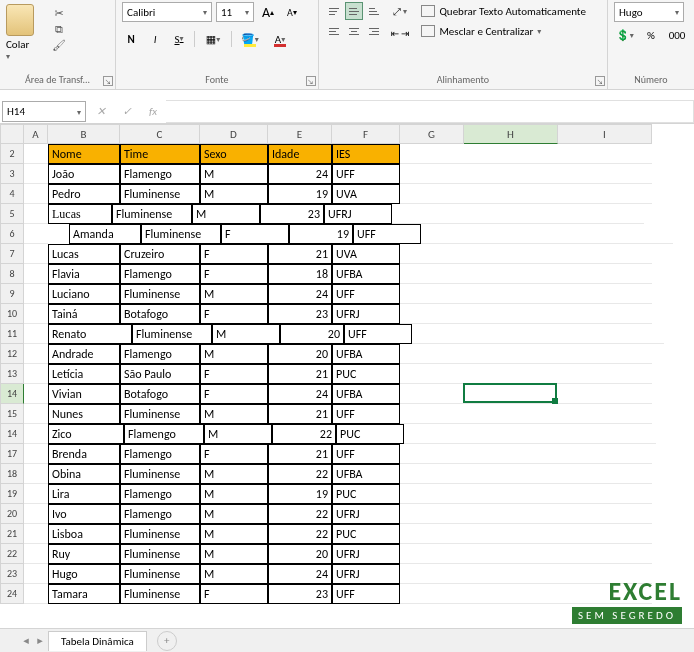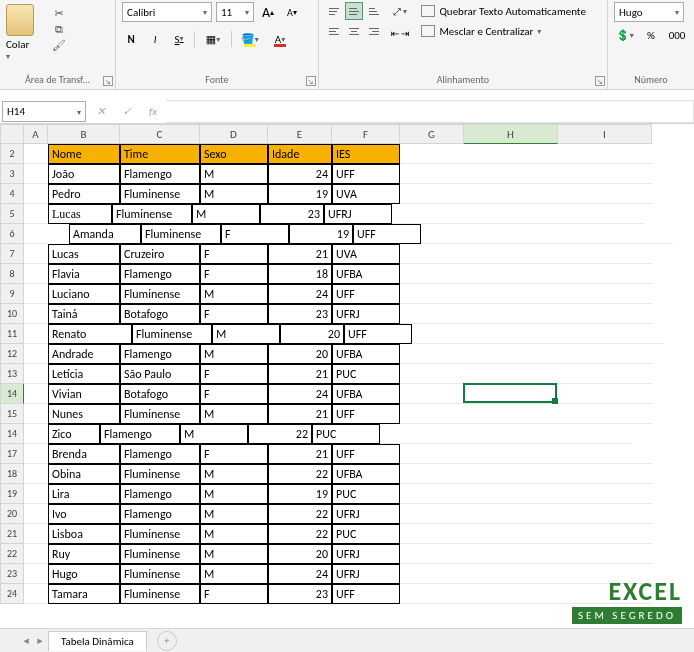--- a/index.html
+++ b/index.html
@@ -427,21 +427,21 @@
         <div class="cell data-cell" style="width: 68px;">M</div>
         <div class="cell data-cell txt-r" style="width: 64px;">21</div>
         <div class="cell data-cell" style="width: 68px;">UFF</div>
         <div class="cell cell-e" style="width: 64px;"></div>
         <div class="cell cell-e" style="width: 94px;"></div>
         <div class="cell cell-e" style="width: 94px;"></div>
       </div>
       <div class="row">
         <div class="rh" style="height: 20px;">14</div>
         <div class="cell cell-e" style="width: 24px;"></div>
-        <div class="cell data-cell" style="width: 52px;">Zico</div>
+        <div class="cell data-cell" style="width: 76px;">Zico</div>
         <div class="cell data-cell" style="width: 80px;">Flamengo</div>
         <div class="cell data-cell" style="width: 68px;">M</div>
         <div class="cell data-cell txt-r" style="width: 64px;">22</div>
         <div class="cell data-cell" style="width: 68px;">PUC</div>
         <div class="cell cell-e" style="width: 64px;"></div>
         <div class="cell cell-e" style="width: 94px;"></div>
         <div class="cell cell-e" style="width: 94px;"></div>
       </div>
       <div class="row">
         <div class="rh" style="height: 20px;">17</div>

